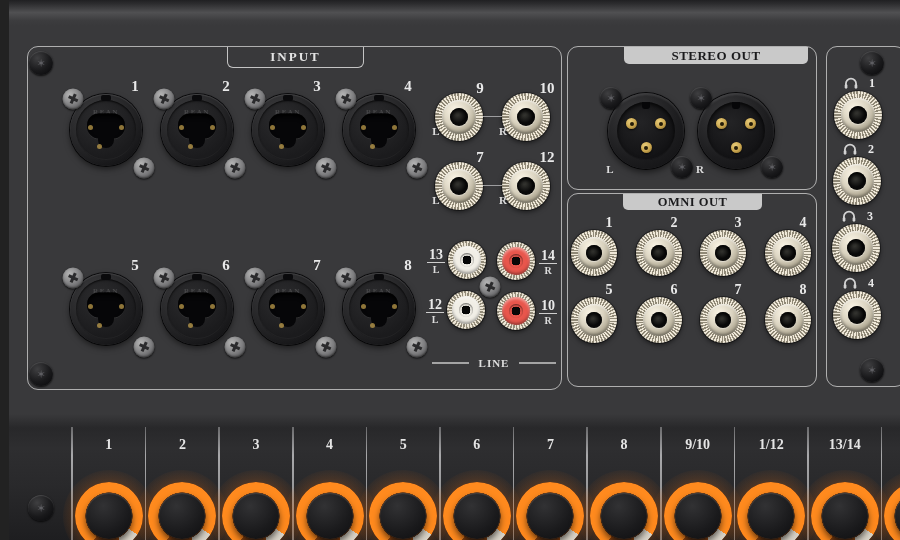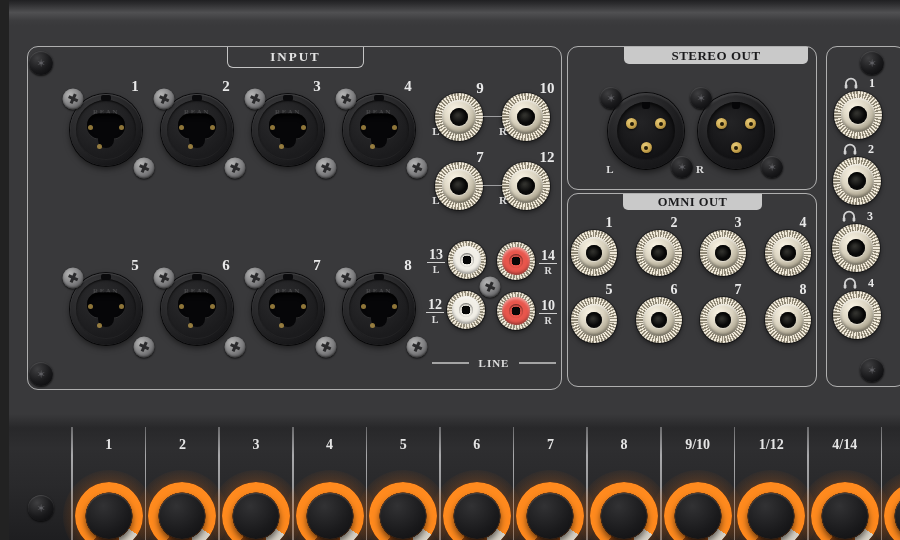--- a/index.html
+++ b/index.html
@@ -409,21 +409,21 @@
       <span class="knob-glow"></span>
       <span class="knob-ring"></span>
       <span class="knob-cap"></span>
     </div>
     <div class="ch-num abs-c" style="left: 762.2px; top: 445px;">1/12</div>
     <div class="knob abs-c" style="left: 762.2px; top: 516px;">
       <span class="knob-glow"></span>
       <span class="knob-ring"></span>
       <span class="knob-cap"></span>
     </div>
-    <div class="ch-num abs-c" style="left: 835.8px; top: 445px;">4/14</div>
+    <div class="ch-num abs-c" style="left: 835.8px; top: 445px;">13/14</div>
     <div class="knob abs-c" style="left: 835.8px; top: 516px;">
       <span class="knob-glow"></span>
       <span class="knob-ring"></span>
       <span class="knob-cap"></span>
     </div>
     <div class="ch-num abs-c" style="left: 909.4px; top: 445px;">15/16</div>
     <div class="knob abs-c" style="left: 909.4px; top: 516px;">
       <span class="knob-glow"></span>
       <span class="knob-ring"></span>
       <span class="knob-cap"></span>

